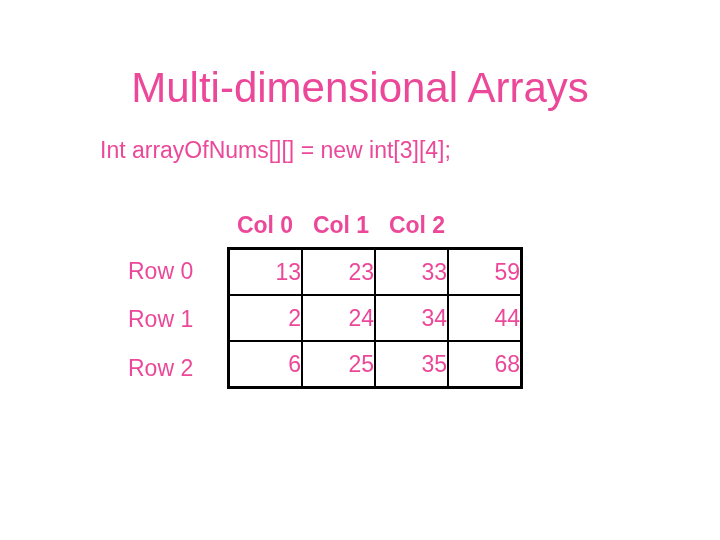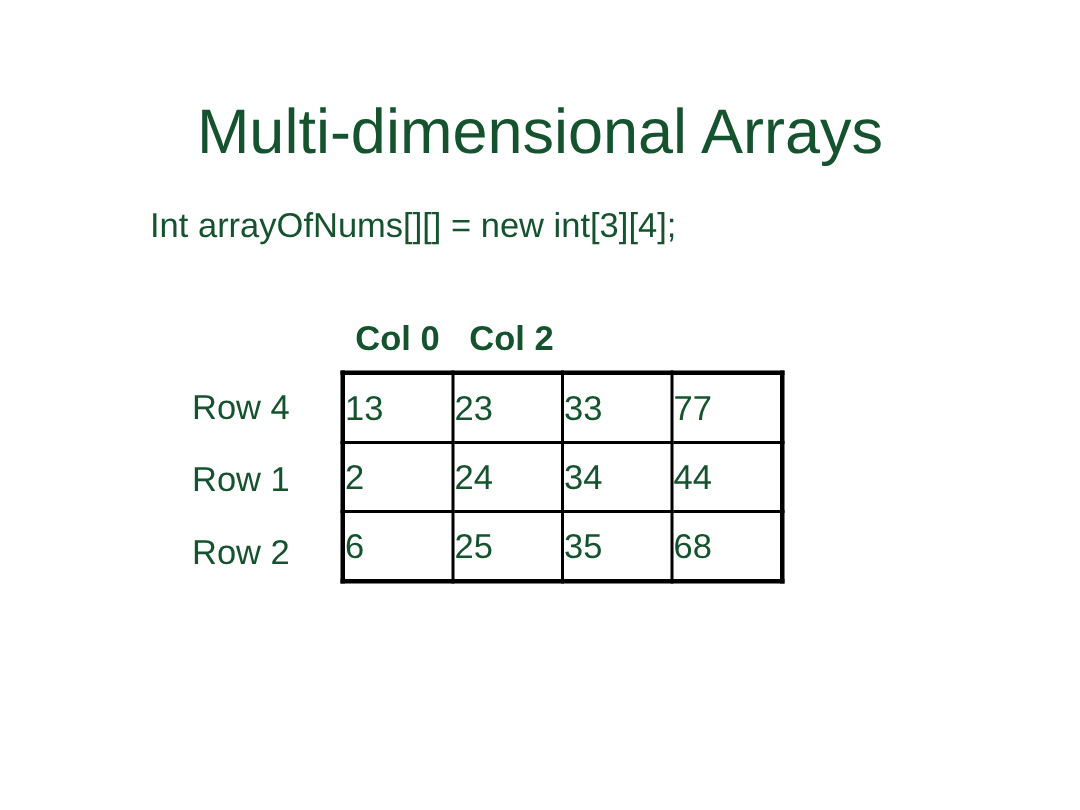--- a/index.html
+++ b/index.html
@@ -5,21 +5,21 @@
   html, body {
     margin: 0;
     padding: 0;
     background: #ffffff;
   }
   .slide {
     position: relative;
     width: 720px;
     height: 540px;
     background: #ffffff;
-    color: #14532d;
+    color: #ec4899;
     font-family: "Liberation Sans", sans-serif;
     overflow: hidden;
   }
   .title {
     position: absolute;
     top: 65px;
     left: 0;
     width: 720px;
     margin: 0;
     text-align: center;
@@ -64,53 +64,54 @@
     position: absolute;
     left: 227px;
     top: 247px;
     border-collapse: collapse;
     border: 3px solid #000000;
   }
   table.grid td {
     width: 71px;
     height: 44px;
     border: 2px solid #000000;
-    text-align: left;
+    text-align: right;
     vertical-align: middle;
     font-size: 23px;
     padding: 0;
   }
 </style>
 </head>
 <body>
 
 <div class="slide">
 
   <h1 class="title">Multi-dimensional Arrays</h1>
 
   <div class="code">Int arrayOfNums[][] = new int[3][4];</div>
 
   <div class="col-headers">
     <span class="col-header">Col 0</span>
+    <span class="col-header">Col 1</span>
     <span class="col-header">Col 2</span>
   </div>
 
   <div class="row-headers">
-    <span>Row 4</span>
+    <span>Row 0</span>
     <span>Row 1</span>
     <span>Row 2</span>
   </div>
 
   <table class="grid">
     <tbody>
       <tr>
         <td>13</td>
         <td>23</td>
         <td>33</td>
-        <td>77</td>
+        <td>59</td>
       </tr>
       <tr>
         <td>2</td>
         <td>24</td>
         <td>34</td>
         <td>44</td>
       </tr>
       <tr>
         <td>6</td>
         <td>25</td>

